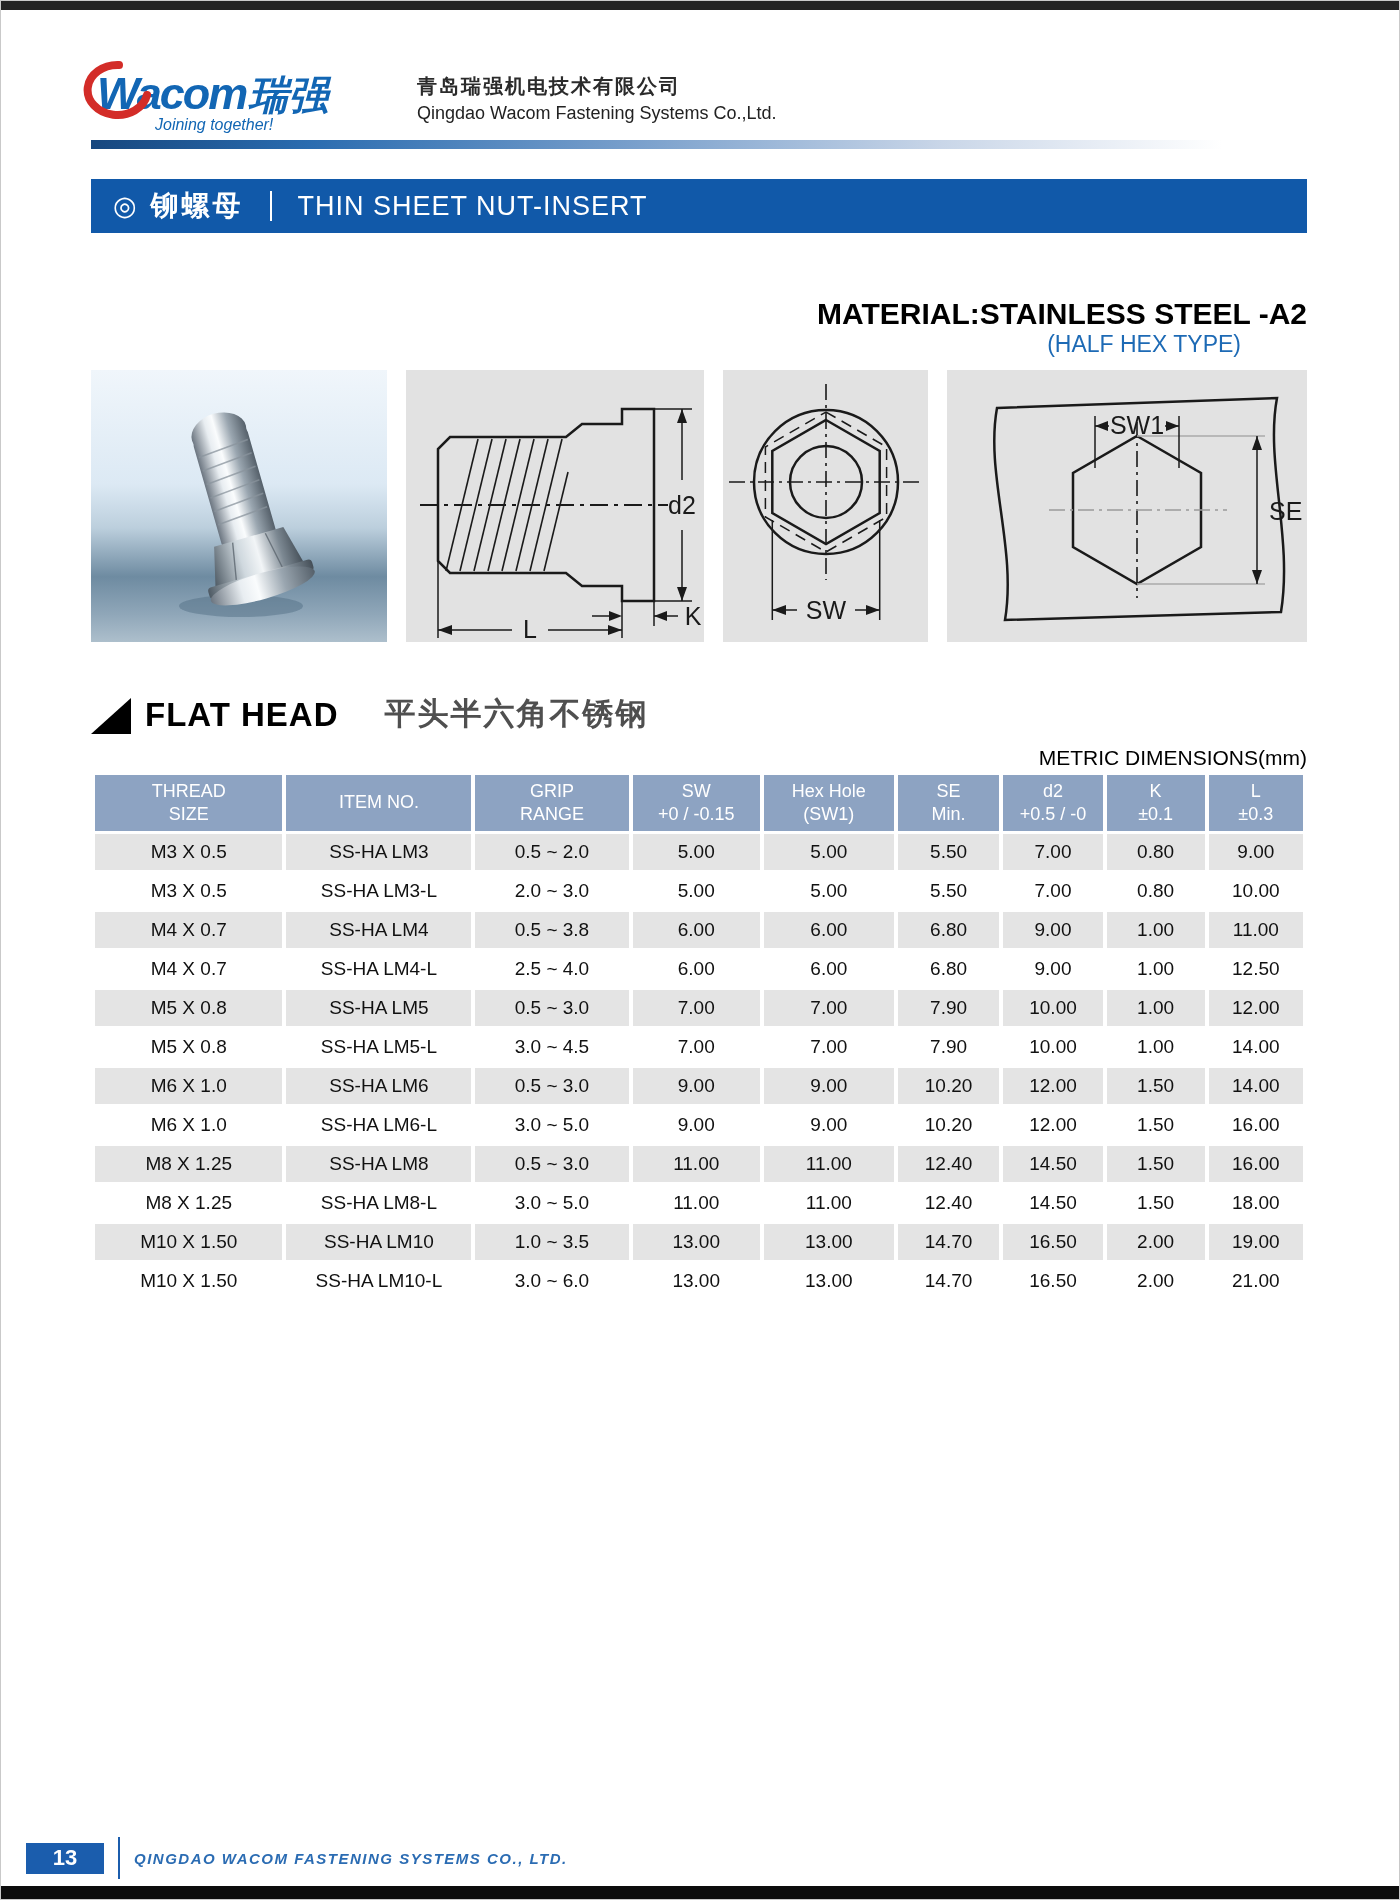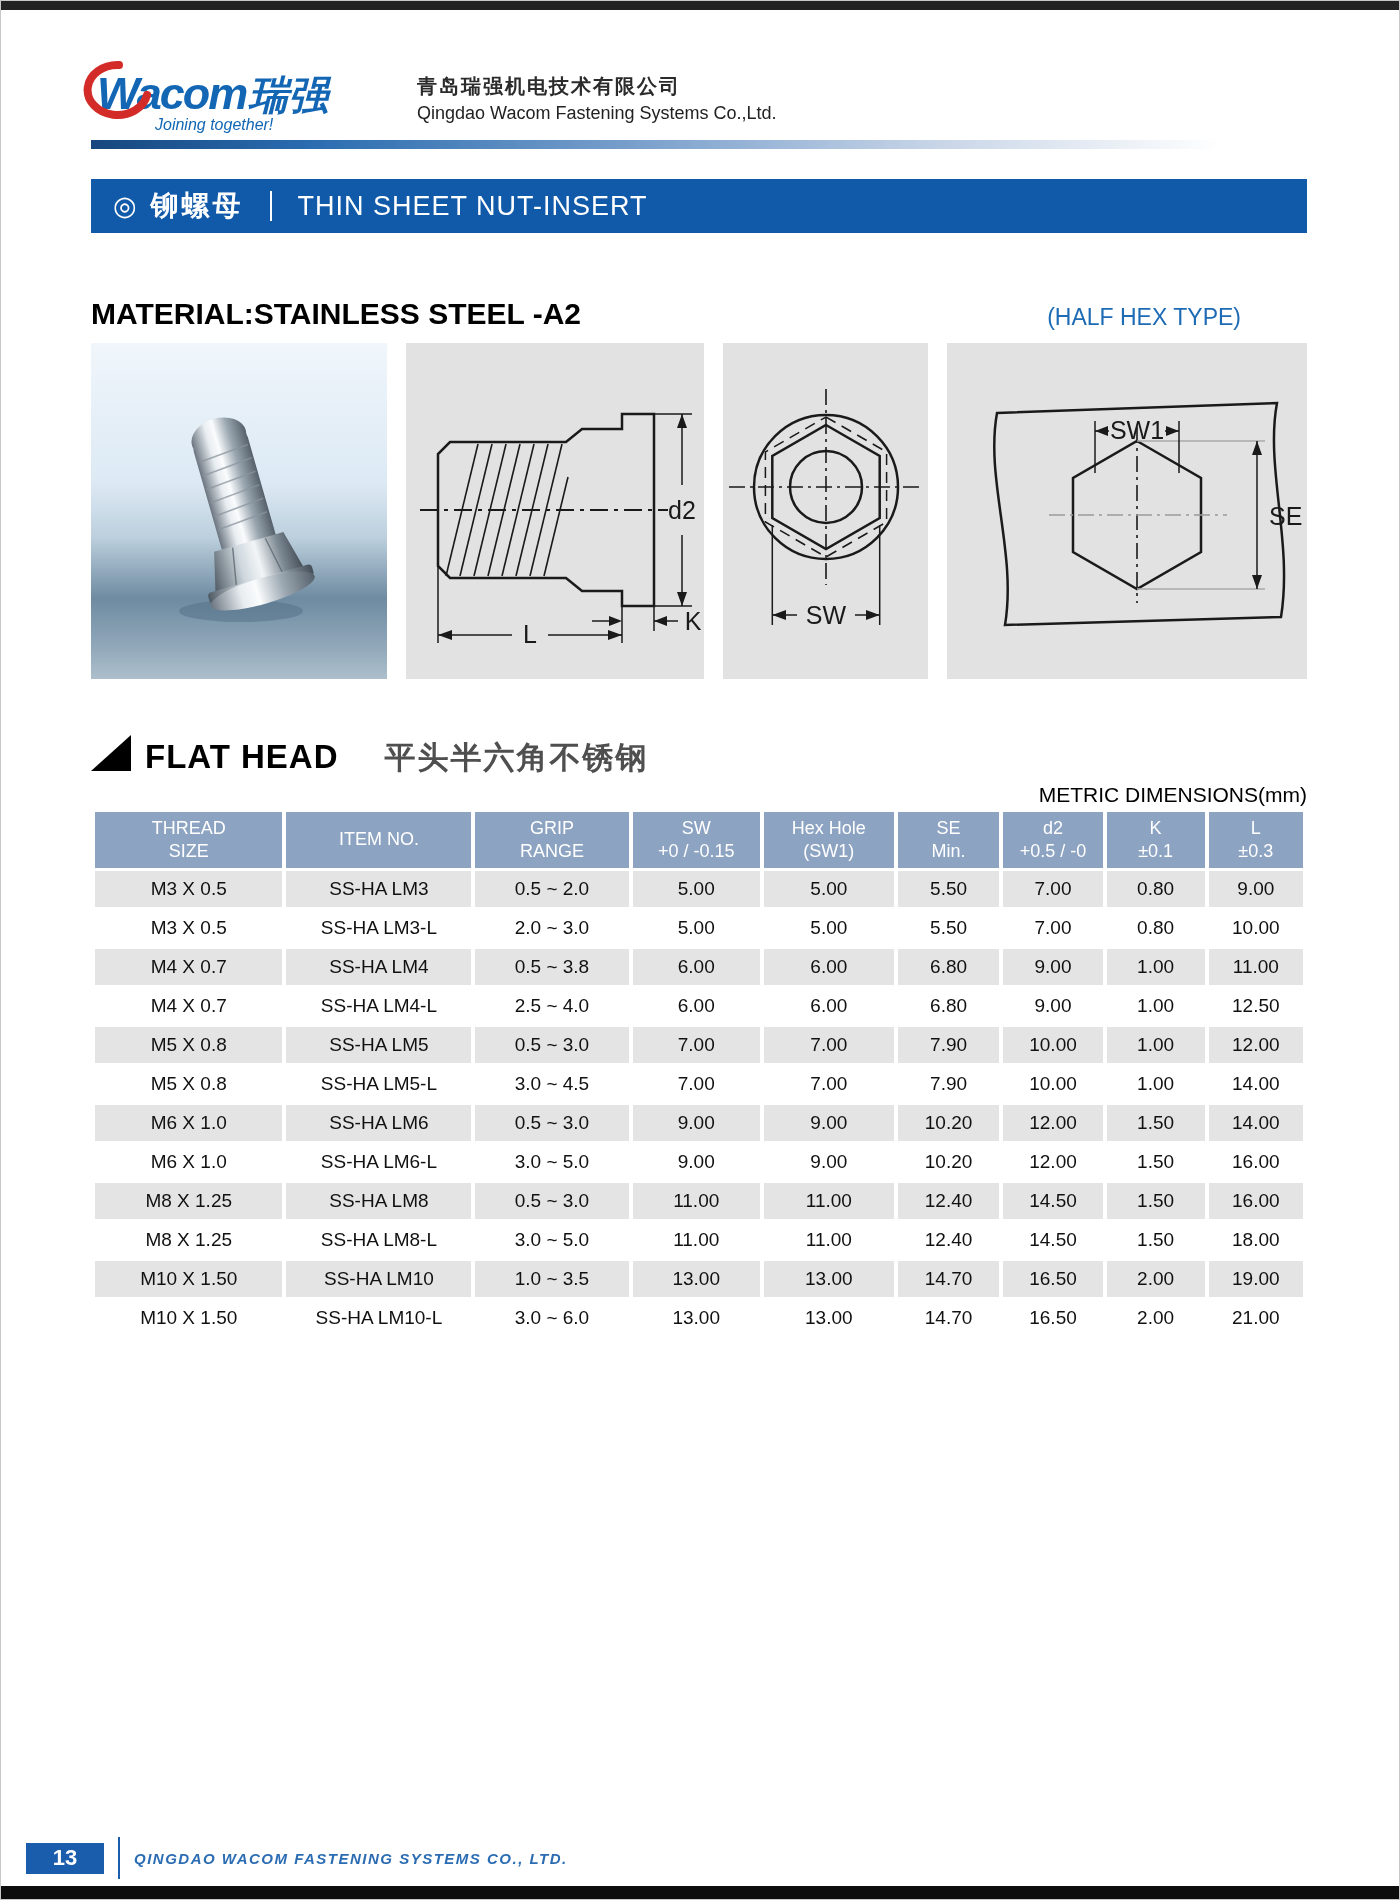--- a/index.html
+++ b/index.html
@@ -39,39 +39,39 @@
 
   
   .title-band{margin-top:30px;background:var(--accent);color:#fff;height:54px;
     display:flex;align-items:center;padding-left:22px;box-sizing:border-box;}
   .title-band .bullet{font-size:27px;margin-right:14px;}
   .title-band .cn{font-size:28px;font-weight:bold;letter-spacing:3px;}
   .title-band .sep{display:inline-block;width:2px;height:30px;background:#fff;margin:0 26px;}
   .title-band .en{font-size:27px;letter-spacing:1px;}
 
   
-  .material-row{margin-top:64px;display:flex;justify-content:space-between;align-items:flex-end;}
+  .material-row{margin-top:64px;display:flex;justify-content:space-between;align-items:flex-end;flex-direction:column;}
   .material-row h2{margin:0;font-size:30px;font-weight:bold;color:#000;letter-spacing:0;}
   .type-note{color:var(--note-blue);font-size:23px;margin-right:66px;}
 
   
   .figures{margin-top:12px;display:flex;justify-content:space-between;}
-  .fig{height:336px;background:#e2e2e2;}
+  .fig{height:272px;background:#e2e2e2;}
   .fig.photo{width:296px;background:linear-gradient(180deg,#f0f6fb 0%,#dce9f4 42%,#bccfdd 58%,#6e8ba1 76%,#90a7b9 90%,#adbfcc 100%);}
   .fig.side{width:298px;}
   .fig.front{width:205px;}
   .fig.sheet{width:360px;}
   .fig svg{display:block;width:100%;height:100%;}
   .draw-line{stroke:#1a1a1a;stroke-width:2.5;fill:none;}
   .thin{stroke:#1a1a1a;stroke-width:1.5;fill:none;}
   .dim-text{font-family:"Liberation Sans",sans-serif;font-size:25px;fill:#1a1a1a;}
   .arrow{fill:#1a1a1a;stroke:none;}
 
   
-  .section-row{margin-top:56px;display:flex;align-items:flex-end;}
+  .section-row{margin-top:56px;display:flex;align-items:flex-start;}
   .tri{width:0;height:0;border-left:40px solid transparent;border-bottom:36px solid #000;margin-bottom:2px;}
   .flat-title{font-size:33px;font-weight:bold;color:#000;margin-left:14px;letter-spacing:1px;line-height:1;}
   .flat-cn{font-size:31px;font-weight:bold;color:#4f4f4f;margin-left:46px;letter-spacing:2px;line-height:1;}
   .metric-note{text-align:right;font-size:21px;color:#000;margin-top:10px;}
 
   
   table.spec{width:100%;border-collapse:separate;border-spacing:4px 3px;margin-top:2px;table-layout:fixed;}
   table.spec thead th{background:var(--thead);color:#fff;font-weight:normal;font-size:18px;
     line-height:1.3;height:52px;vertical-align:middle;text-align:center;padding:2px;}
   table.spec thead tr.cn th{background:#fff;color:#1a1a1a;font-size:19px;height:28px;letter-spacing:1px;padding:2px 0 4px;}

